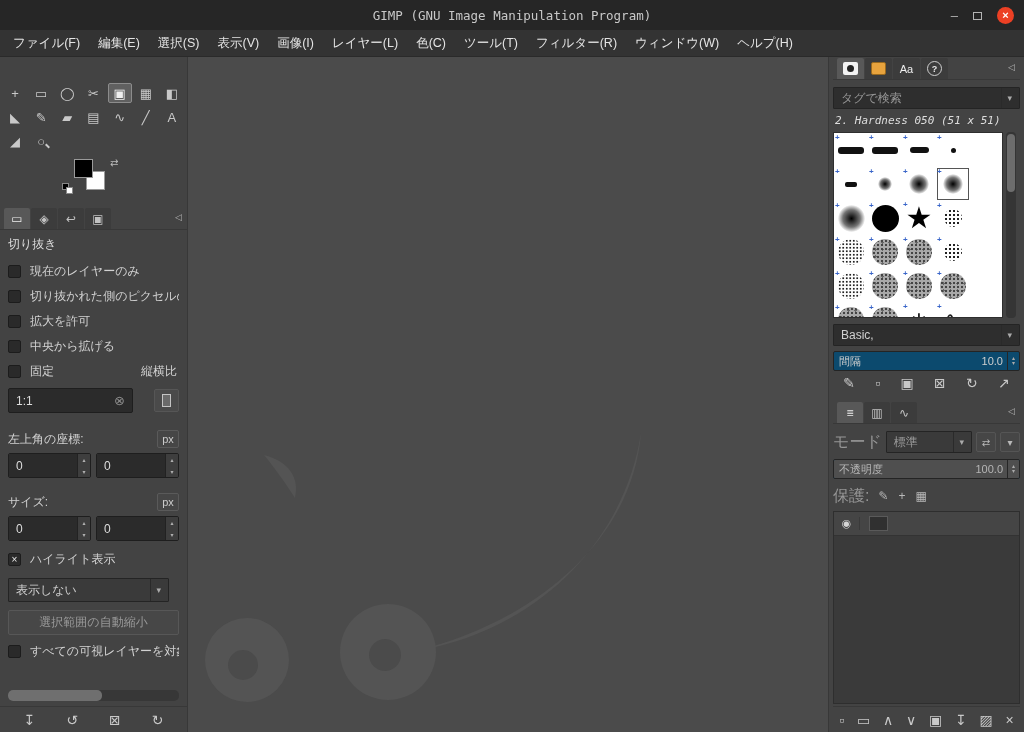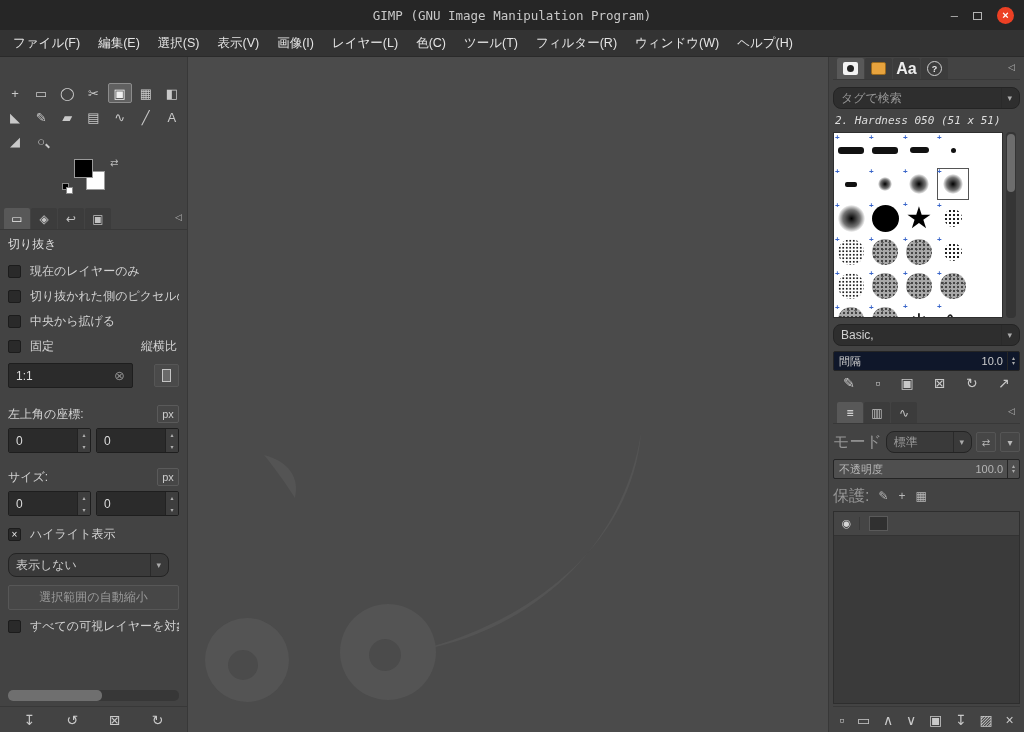--- a/index.html
+++ b/index.html
@@ -55,50 +55,50 @@
   .pagebox{width:9px;height:13px;border:1px solid #c4c4c4;background:#6a6a6a}
   .lblrow{display:flex;align-items:center;justify-content:space-between;height:24px;margin-top:6px;flex:none}
   .lbl{font-size:12px;color:#d2d2d2;white-space:nowrap}
   .px{min-width:22px;height:18px;border:1px solid #5a5a5a;background:#464646;border-radius:2px;color:#ccc;font-size:11px;display:flex;align-items:center;justify-content:center;padding:0 3px}
   .spinrow{display:flex;gap:5px;margin:2px 0 6px 0;flex:none}
   .spinbox{flex:1;height:25px;display:flex;border:1px solid #1e1e1e;border-radius:2px;overflow:hidden}
   .spin-val{flex:1;background:#2b2b2b;color:#ddd;font-size:12px;display:flex;align-items:center;padding:0 7px}
   .spin-btns{width:13px;background:#3e3e3e;border-left:1px solid #222;display:flex;flex-direction:column}
   .spin-btns i{flex:1;font-style:normal;font-size:6px;color:#b0b0b0;display:flex;align-items:center;justify-content:center}
 
-  .spinscale{position:relative;height:20px;border:1px solid #242424;background:#0f172a;border-radius:2px;display:flex;align-items:center;overflow:hidden;flex:none}
+  .spinscale{position:relative;height:20px;border:1px solid #242424;background:#0c4a6e;border-radius:2px;display:flex;align-items:center;overflow:hidden;flex:none}
   .spinscale .fill{position:absolute;left:0;top:0;bottom:0;background:#464646;border-right:1px solid #777}
   .hl{margin:1px 0 4px 0}
   .hl .fill{width:50%}
   .ss-label{position:relative;font-size:11px;color:#cfcfcf;padding-left:5px;white-space:nowrap;overflow:hidden}
   .ss-val{position:relative;margin-left:auto;font-size:11px;color:#cfcfcf;padding-right:4px;white-space:nowrap}
   .ss-spin{position:relative;width:12px;height:100%;border-left:1px solid #262626;display:flex;flex-direction:column;align-items:center;justify-content:center;flex:none}
   .ss-spin i{font-style:normal;font-size:6px;line-height:5px;color:#aaa}
 
-  .combo{height:24px;border:1px solid #242424;background:#3a3a3a;border-radius:8px;display:flex;align-items:center;padding:0 7px;font-size:12px;color:#d0d0d0;flex:none}
+  .combo{height:24px;border:1px solid #242424;background:#3a3a3a;border-radius:1px;display:flex;align-items:center;padding:0 7px;font-size:12px;color:#d0d0d0;flex:none}
   .combo .chev{margin-left:auto;font-size:9px;color:#aaa;border-left:1px solid #2a2a2a;padding-left:5px;height:100%;display:flex;align-items:center}
   .guide{margin:6px 10px 4px 0}
   .btn{height:25px;background:#474747;border:1px solid #575757;border-radius:2px;display:flex;align-items:center;justify-content:center;font-size:12px;color:#9a9a9a;margin:4px 0;flex:none;white-space:nowrap;overflow:hidden}
   .hscroll{height:11px;background:#373737;border-radius:5px;margin-top:auto;margin-bottom:5px;position:relative;flex:none}
   .hscroll .thumb{position:absolute;left:0;top:0;bottom:0;width:55%;background:#6f6f6f;border-radius:5px}
   .tb-bottom{height:26px;flex:none;border-top:1px solid #383838;display:flex;align-items:center;justify-content:space-around;padding:0 8px}
   .ibtn{color:#c9c9c9;font-size:14px;line-height:1}
 
   
   .canvas{flex:1;position:relative;background:#4b4b4b;overflow:hidden;min-width:0}
   .canvas svg{position:absolute;left:0;top:0;width:100%;height:100%}
 
   
   .rightdock{width:196px;flex:none;background:#434343;border-left:1px solid #383838;display:flex;flex-direction:column;padding:0 4px;min-height:0}
   .btab{width:27px;height:21px;display:flex;align-items:center;justify-content:center;background:#3c3c3c;border-radius:2px 2px 0 0}
   .btab.active{background:#585858}
   .swatch-brush{width:15px;height:13px;background:#f2f2f2;border-radius:2px;position:relative;display:inline-block}
   .swatch-brush::after{content:"";position:absolute;left:4px;top:3px;width:7px;height:7px;border-radius:50%;background:#222}
   .swatch-pattern{width:15px;height:13px;background:#e8a33d;border:1px solid #9a6a1f;border-radius:2px;display:inline-block}
-  .tab-txt{font-size:16px;color:#eee;font-weight:bold}
+  .tab-txt{font-size:11px;color:#eee;font-weight:normal}
   .help-circ{width:15px;height:15px;border-radius:50%;border:1px solid #cfcfcf;color:#e8e8e8;font-size:9px;display:flex;align-items:center;justify-content:center;font-weight:bold}
   .search{margin:7px 0 4px 0;background:#2e2e2e;height:22px}
   .muted{color:#969696}
   .brush-current{font-size:11px;color:#ddd;font-family:"DejaVu Sans Mono",monospace;font-style:italic;padding:1px 2px 5px 2px;white-space:nowrap;overflow:hidden;flex:none}
   .brush-wrap{display:flex;gap:3px;flex:none}
   .brush-grid{width:170px;height:186px;background:#fff;display:flex;flex-wrap:wrap;align-content:flex-start;overflow:hidden;border:1px solid #2e2e2e}
   .vscroll{width:10px;height:186px;background:#353535;border-radius:4px;position:relative;flex:none}
   .vthumb{position:absolute;top:2px;left:1px;right:1px;height:58px;background:#6d6d6d;border-radius:4px}
   .bcell{position:relative;width:34px;height:34px;display:flex;align-items:center;justify-content:center}
   .bcell::before{content:"+";position:absolute;top:0;left:1px;font-size:8px;font-weight:bold;color:#3a66c9}
@@ -211,20 +211,24 @@
             <div class="checkrow" data-name="checkbox-row">
               <span class="cb" data-name="checkbox"></span>
               <span class="cb-label" data-name="checkbox-label">現在のレイヤーのみ</span>
             </div>
             <div class="checkrow" data-name="checkbox-row">
               <span class="cb" data-name="checkbox"></span>
               <span class="cb-label" data-name="checkbox-label">切り抜かれた側のピクセルの削</span>
             </div>
             <div class="checkrow" data-name="checkbox-row">
               <span class="cb" data-name="checkbox"></span>
+              <span class="cb-label" data-name="checkbox-label">拡大を許可</span>
+            </div>
+            <div class="checkrow" data-name="checkbox-row">
+              <span class="cb" data-name="checkbox"></span>
               <span class="cb-label" data-name="checkbox-label">中央から拡げる</span>
             </div>
           </div>
 
         <div class="checkrow" data-name="fixed-row">
           <span class="cb" data-name="fixed-checkbox"></span>
           <span class="cb-label" data-name="fixed-label">固定</span>
           <span class="fixed-val" data-name="fixed-mode-dropdown">縦横比</span>
         </div>
 

